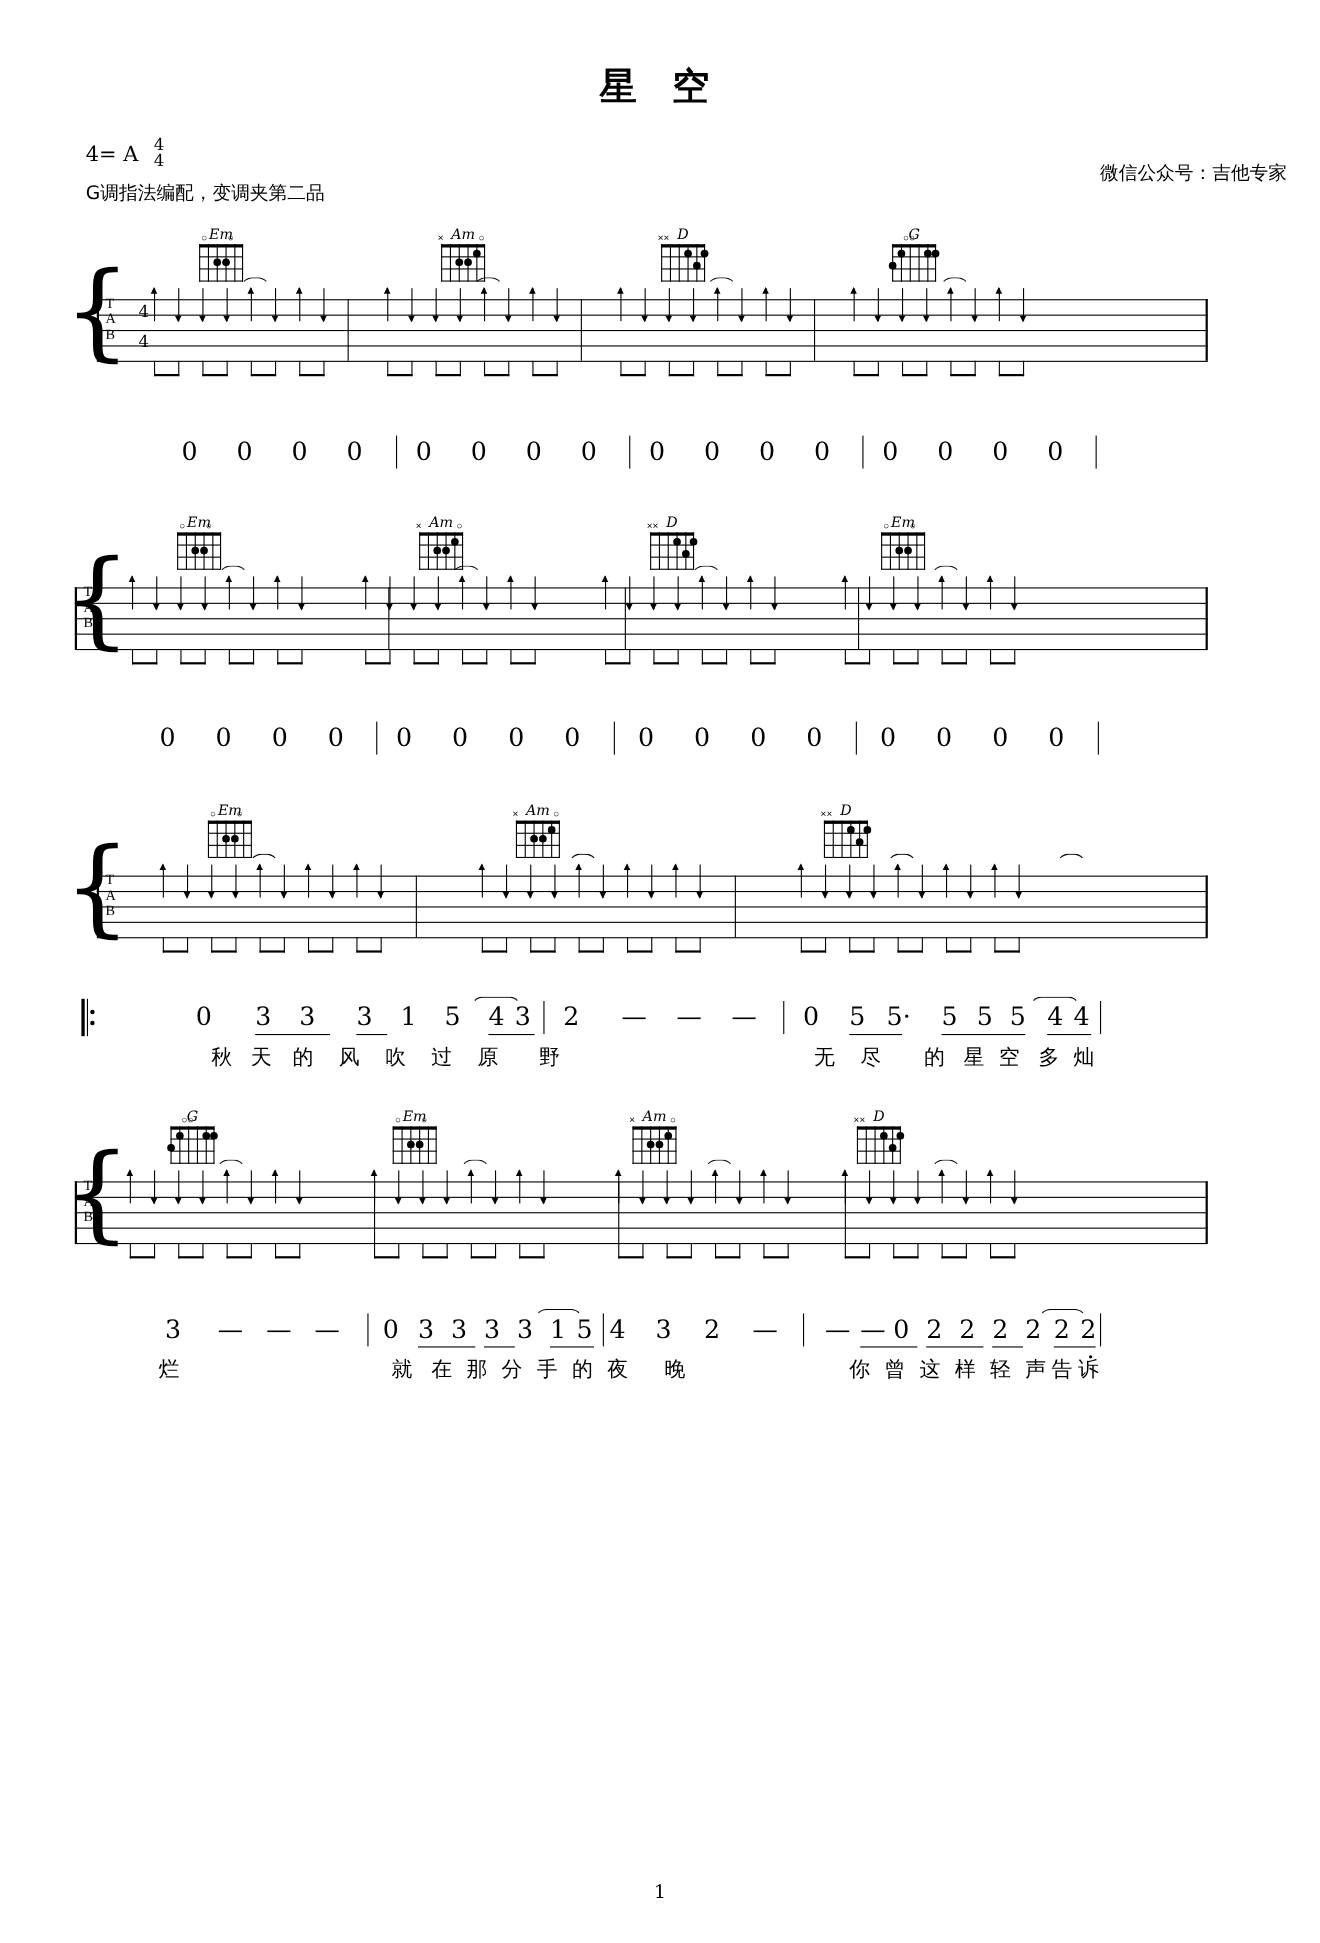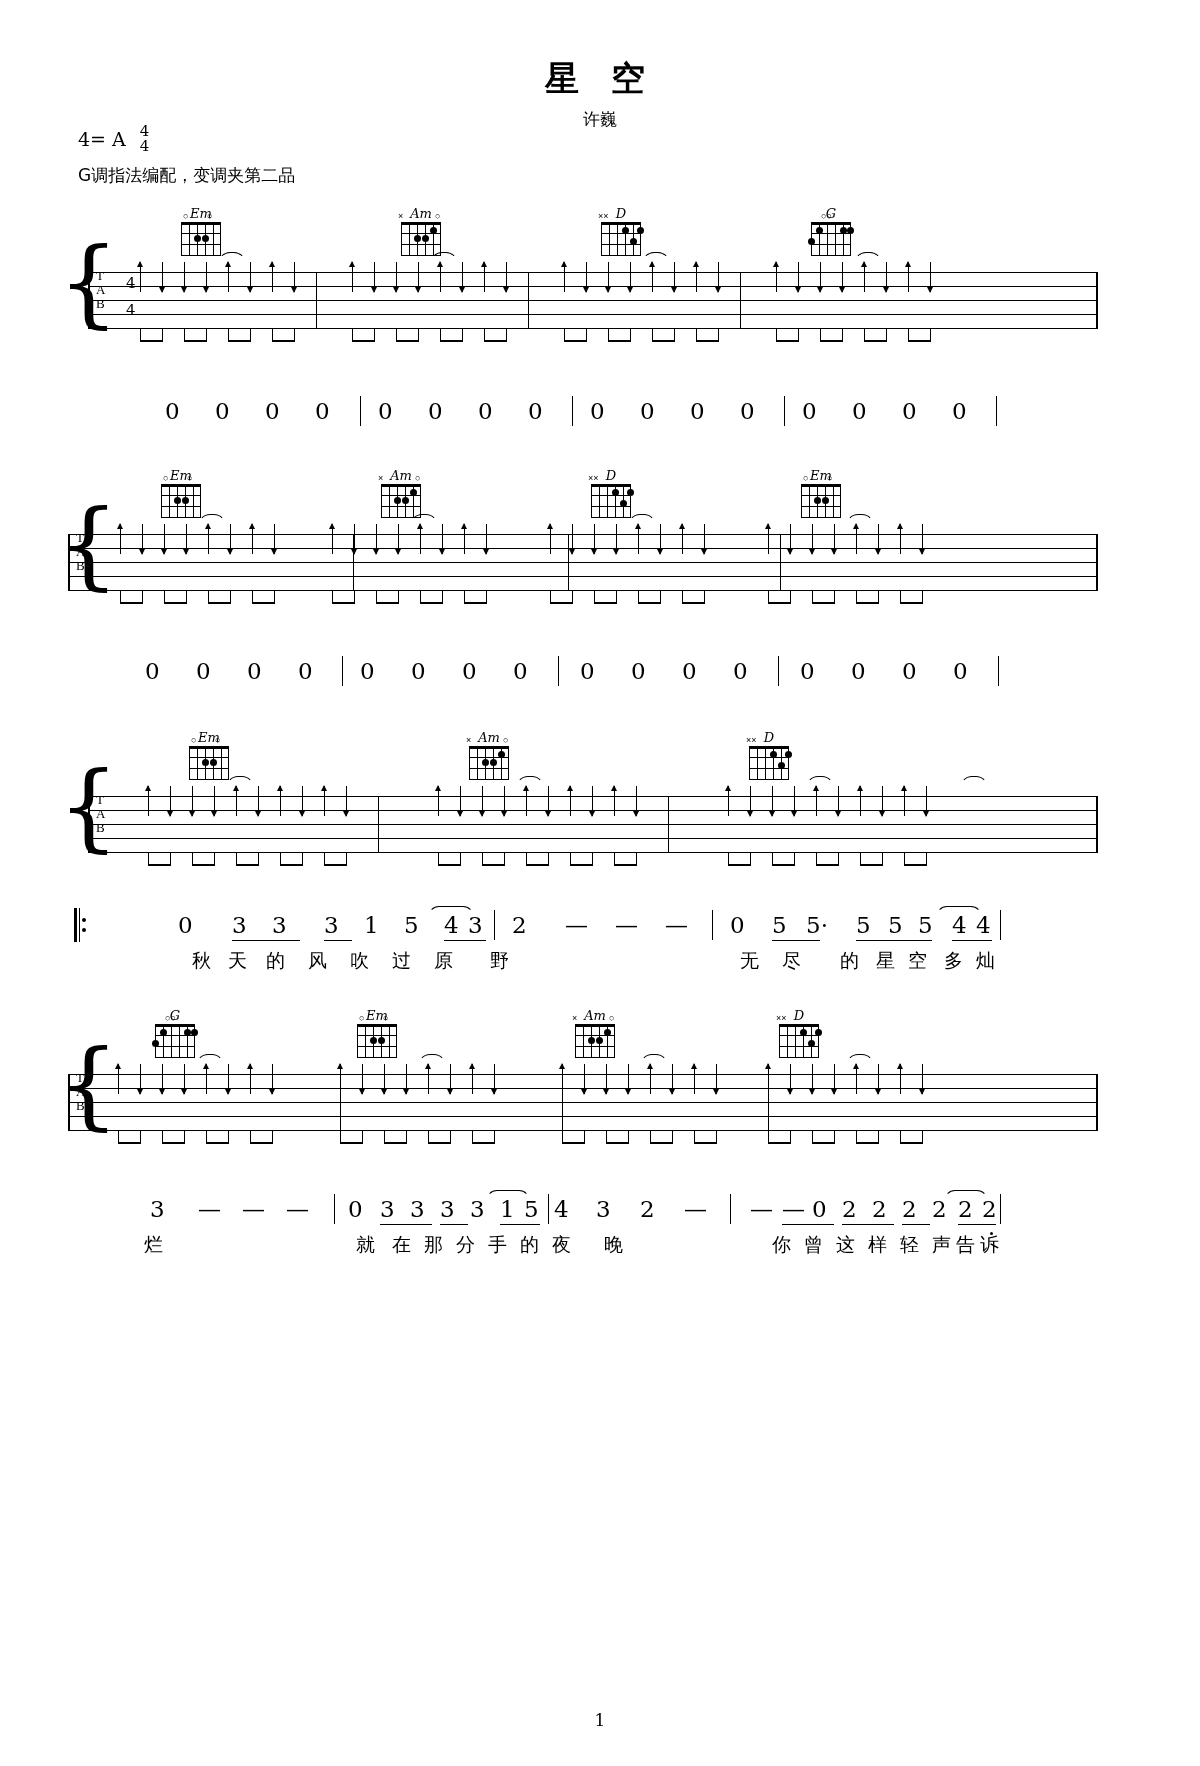--- a/index.html
+++ b/index.html
@@ -86,31 +86,31 @@
   .dot-above{position:absolute;width:3px;height:3px;border-radius:50%;background:#000;}
   .dash{position:absolute;font-size:23px;font-family:"DejaVu Serif",serif;}
   .underline{position:absolute;height:1px;background:#000;}
 </style>
 </head>
 <body>
 
 <div class="sheet">
 
   <div class="title">星 空</div>
-  <div class="composer">许巍</div>
 
   <div class="keyline">
     <span>4= A</span>
     <span class="meter">
       <span class="num">4</span>
       <span class="den">4</span>
     </span>
   </div>
   <div class="subline">G调指法编配，变调夹第二品</div>
 
+  <div class="wx1">微信公众号：吉他专家</div>
 
   <div class="system" style="top:200px;height:230px;">
     <div class="brace" style="top:48px;">{</div>
 
     <div class="chord" style="left:178px;top:22px;">
       <div class="cname">Em</div>
       <div class="omark" style="left:5px;">○</div>
       <div class="omark" style="left:29px;">○</div>
       <div class="grid">
         <div class="h nut"></div>

